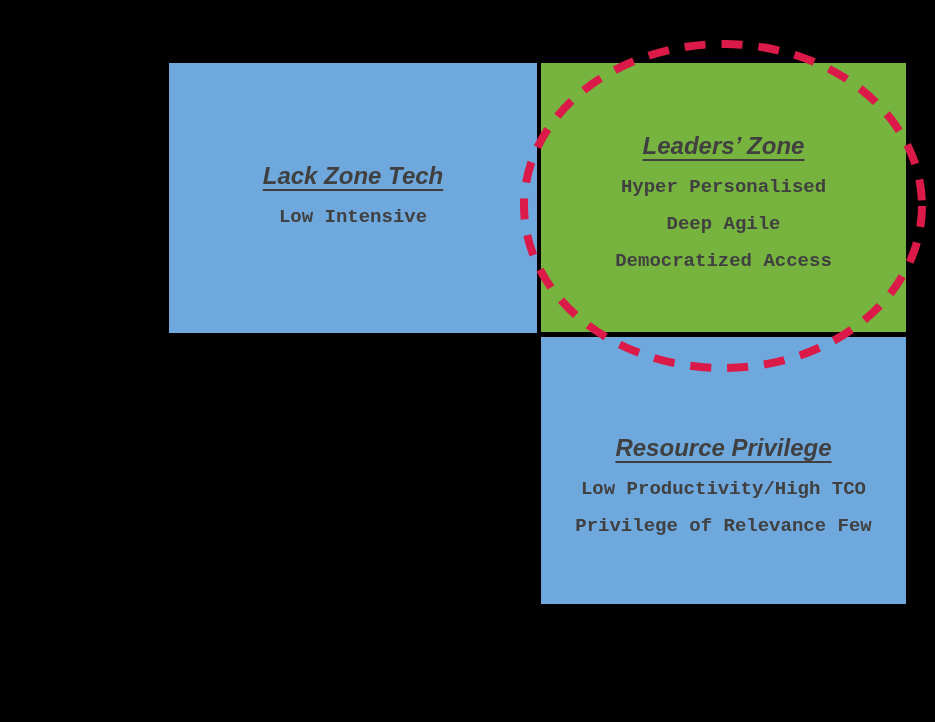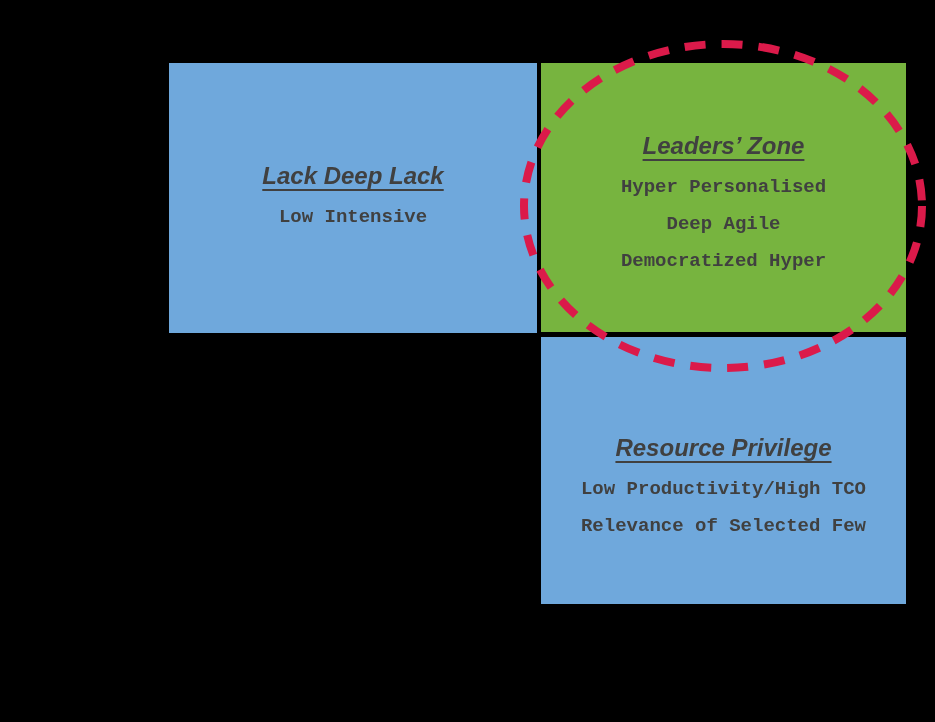--- a/index.html
+++ b/index.html
@@ -70,34 +70,34 @@
     height: 722px;
     pointer-events: none;
   }
 </style>
 </head>
 <body>
 
 <div class="canvas">
 
   <div class="box tl" style="background: rgb(111, 168, 220);">
-    <div class="q-title">Lack Deep Lack</div>
+    <div class="q-title">Lack Zone Tech</div>
     <div class="q-line">Low Intensive</div>
   </div>
 
   <div class="box tr" style="background: rgb(119, 180, 63);">
     <div class="q-title">Leaders’ Zone</div>
     <div class="q-line">Hyper Personalised</div>
     <div class="q-line">Deep Agile</div>
-    <div class="q-line">Democratized Hyper</div>
+    <div class="q-line">Democratized Access</div>
   </div>
 
   <div class="box br" style="background: rgb(111, 168, 220);">
     <div class="q-title">Resource Privilege</div>
     <div class="q-line">Low Productivity/High TCO</div>
-    <div class="q-line">Relevance of Selected Few</div>
+    <div class="q-line">Privilege of Relevance Few</div>
   </div>
 
   <svg class="overlay" viewBox="0 0 935 722" aria-hidden="true">
     <ellipse cx="723" cy="206" rx="199" ry="162" fill="none" stroke="#DB1A4A" stroke-width="8" stroke-dasharray="21 16"></ellipse>
   </svg>
 
 </div>
 
 </body></html>

